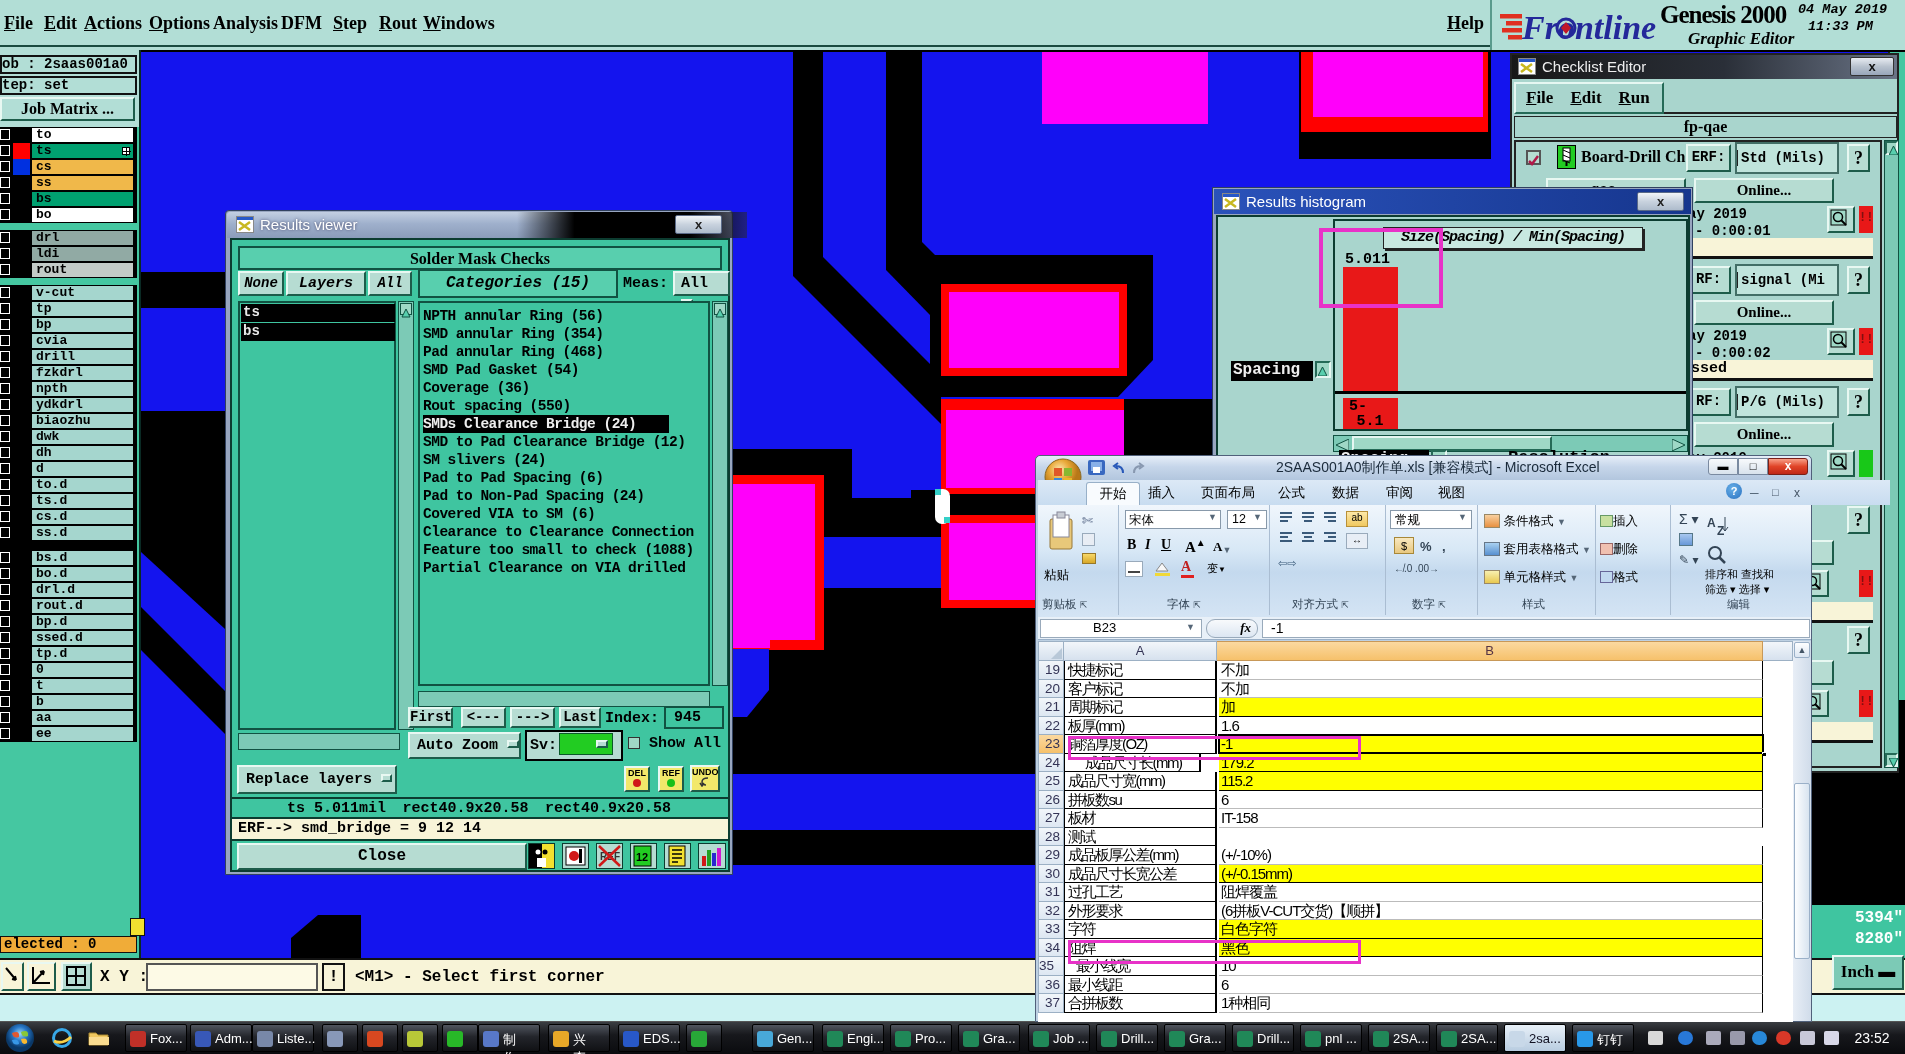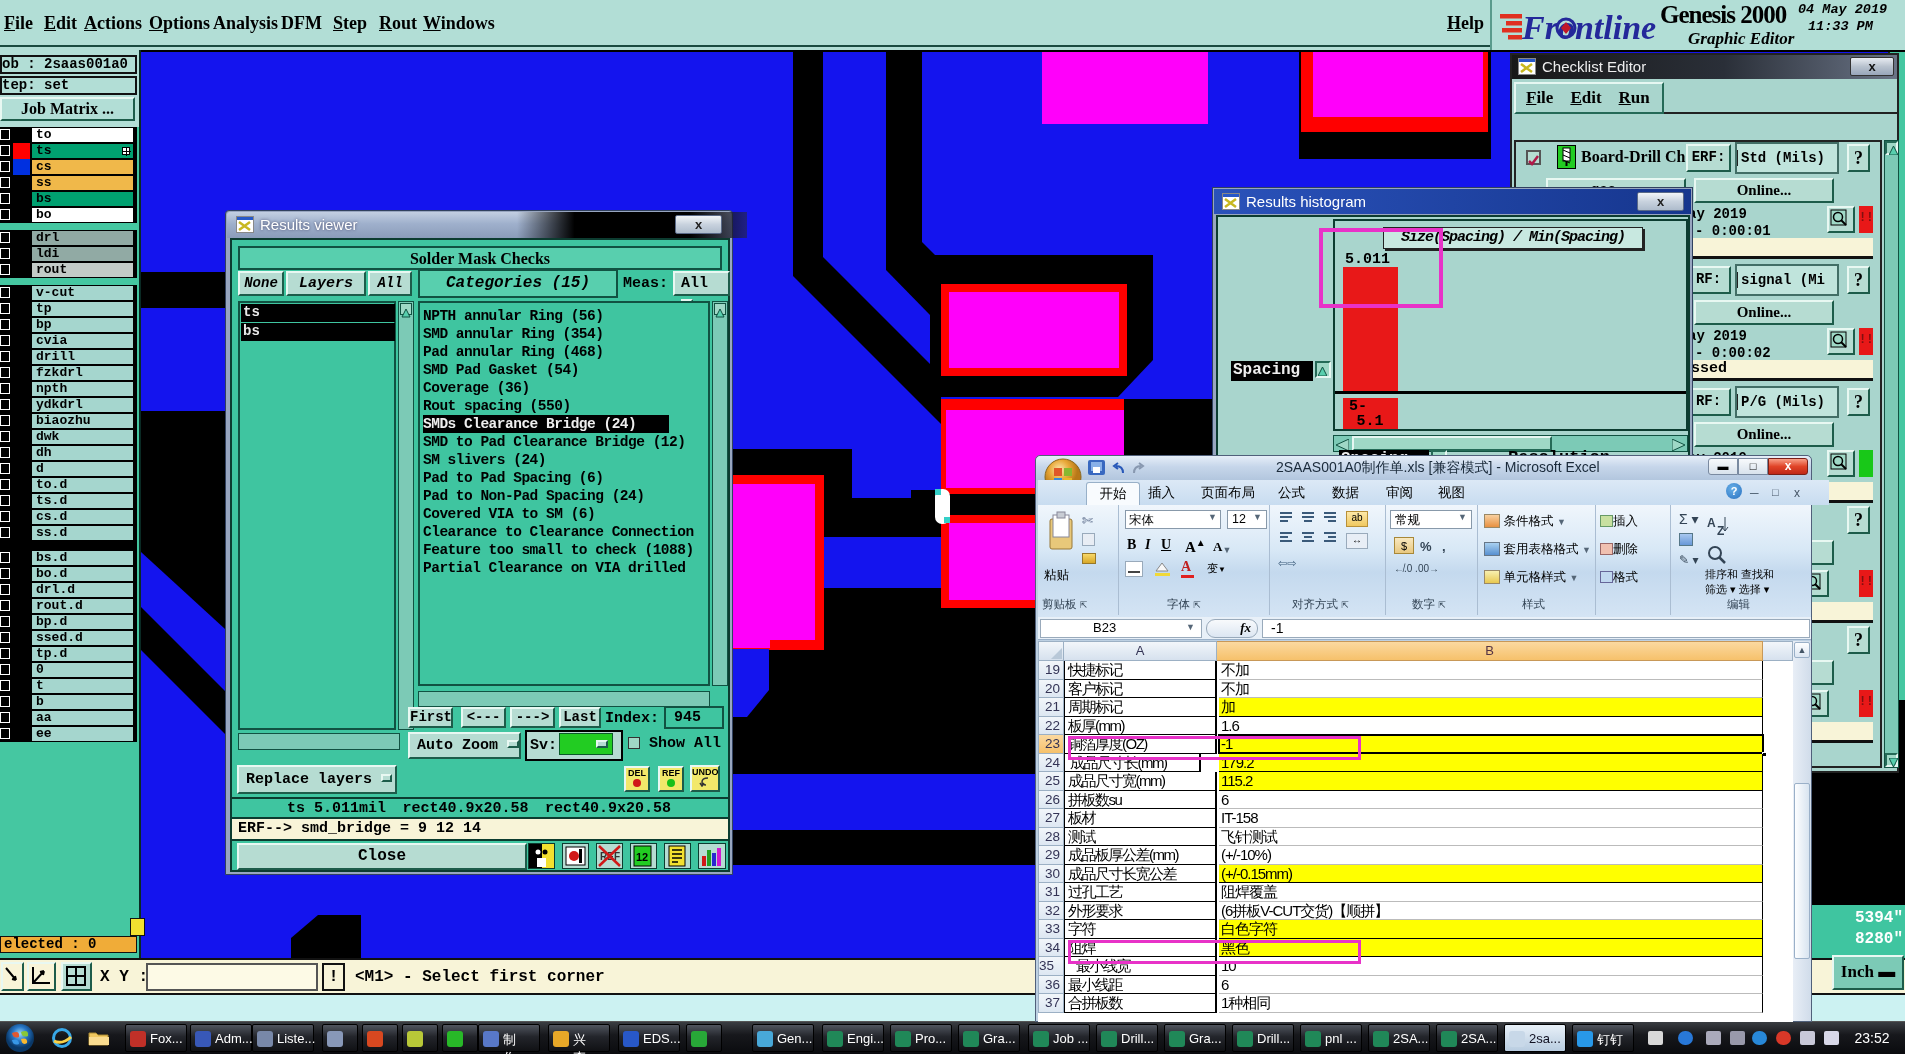--- a/index.html
+++ b/index.html
@@ -451,20 +451,21 @@
   <div class="abs" style="left:6px;top:3px;width:18px;height:17px;background:#fff;border:1px solid #888"><svg width="16" height="15">
           <rect x="0" y="0" width="16" height="3" fill="#2858c8"></rect>
           <path d="M2 5 L13 13 M13 5 L2 13" stroke="#c8b820" stroke-width="2.5"></path>
         </svg></div>
   <div class="abs" style="left:30px;top:3px;font-size:15px;color:#eee">Checklist Editor</div>
   <div class="abs" style="left:338px;top:2px;width:44px;height:19px;background:linear-gradient(#e8ecf2,#b8c2ce 50%,#98a6ba);border:1px solid #333;border-radius:2px;text-align:center;font-weight:bold;font-size:13px;line-height:17px;color:#111">x</div>
  </div>
 
  <div class="abs r3 ser" style="left:2px;top:27px;width:150px;height:32px;background:#a9d5cd;font-size:17px;line-height:28px;padding-left:10px;white-space:nowrap"><span class="u">F</span>ile <span class="u">E</span>dit <span class="u">R</span>un</div>
  <div class="abs" style="left:2px;top:27px;width:383px;height:32px;border-bottom:2px solid #222;z-index:-1"></div>
+ <div class="abs ser" style="left:2px;top:61px;width:383px;height:22px;border:1px solid #222;background:#a9d5cd;text-align:center;font-size:16px;line-height:19px">fp-qae</div>
 
  <div class="abs" style="left:2px;top:85px;width:368px;height:628px;border:2px solid #222;background:#a9d5cd">
 
   <div class="abs" style="left:10px;top:8px;width:15px;height:15px;background:#b6dcd2;border:2px solid #555"><svg width="11" height="11">
           <path d="M1 6 L4 9 L10 1" stroke="#b01848" stroke-width="2.5" fill="none"></path>
         </svg></div>
   <div class="abs" style="left:41px;top:3px;width:19px;height:24px;background:#22cc22;border:1px solid #000"><svg width="17" height="22">
           <rect x="5" y="2" width="7" height="13" fill="#fff" stroke="#000"></rect>
           <path d="M5 4 l7 3 m-7 2 l7 3 m-7 2 l7 3" stroke="#000"></path>
           <path d="M8.5 15 L8.5 20" stroke="#000" stroke-width="2"></path>
@@ -618,21 +619,21 @@
         <rect x="3" y="2" width="11" height="9" fill="#88b0e8"></rect>
         <rect x="5" y="7" width="7" height="6" fill="#fff"></rect>
       </svg></div>
  <div class="abs" style="left:74px;top:5px"><svg width="16" height="13">
         <path d="M13 11 Q13 4 6 4 M8 1 L4 4 L8 7" stroke="#2858b8" fill="none" stroke-width="2"></path>
       </svg></div>
  <div class="abs" style="left:96px;top:5px"><svg width="16" height="13">
         <path d="M2 11 Q2 4 9 4 M7 1 L11 4 L7 7" stroke="#8898b0" fill="none" stroke-width="2"></path>
       </svg></div>
 
- <div class="abs" style="left:2px;top:24px;width:791px;height:25px;background:linear-gradient(#dce9f6,#c8dcf0)">
+ <div class="abs" style="left:2px;top:24px;width:852px;height:25px;background:linear-gradient(#dce9f6,#c8dcf0)">
   <div class="abs" style="left:48px;top:2px;width:54px;height:23px;background:#f8fbfe;border:1px solid #98b0c8;border-bottom:none;border-radius:3px 3px 0 0;text-align:center;font-size:13.5px;line-height:22px">开始</div>
   <div class="abs" style="left:110px;top:4px;font-size:13.5px">插入</div>
   <div class="abs" style="left:163px;top:4px;font-size:13.5px">页面布局</div>
   <div class="abs" style="left:240px;top:4px;font-size:13.5px">公式</div>
   <div class="abs" style="left:294px;top:4px;font-size:13.5px">数据</div>
   <div class="abs" style="left:348px;top:4px;font-size:13.5px">审阅</div>
   <div class="abs" style="left:400px;top:4px;font-size:13.5px">视图</div>
   <div class="abs" style="left:688px;top:3px;width:16px;height:16px;border-radius:8px;background:radial-gradient(circle at 40% 35%,#68b0e8,#2870c0);color:#fff;font-size:11px;font-weight:bold;text-align:center;line-height:16px">?</div>
   <div class="abs" style="left:712px;top:6px;font-size:12px;color:#456">─</div>
   <div class="abs" style="left:734px;top:6px;font-size:11px;color:#456">□</div>
@@ -754,34 +755,33 @@
       <div style="position:absolute;left:181px;top:57px;width:544px;height:18.5px;background:#ffff00;border-right:1px solid #000;border-bottom:1px solid #000;font-size:15px;line-height:17px;padding-left:2px;overflow:hidden;white-space:nowrap;letter-spacing:-1px">加</div>
       <div style="position:absolute;left:0;top:75.5px;width:26px;height:18.5px;background:linear-gradient(#f2f6fa,#dde7f2);border:1px solid #9cb0c4;border-top:none;text-align:right;padding-right:3px;font-size:13.5px;color:#335;line-height:17px">22</div>
       <div style="position:absolute;left:26px;top:75.5px;width:153px;height:18.5px;background:#fff;border-right:2px solid #000;border-bottom:1px solid #000;border-left:1px solid #000;font-size:15px;line-height:17px;padding-left:3px;overflow:hidden;white-space:nowrap;letter-spacing:-1.5px">板厚(mm)</div>
       <div style="position:absolute;left:181px;top:75.5px;width:544px;height:18.5px;background:#fff;border-right:1px solid #000;border-bottom:1px solid #bbb;font-size:15px;line-height:17px;padding-left:2px;overflow:hidden;white-space:nowrap;letter-spacing:-1px">1.6</div>
       <div style="position:absolute;left:0;top:94px;width:26px;height:18.5px;background:linear-gradient(#fbd9a0,#f6c16b);border:1px solid #9cb0c4;border-top:none;text-align:right;padding-right:3px;font-size:13.5px;color:#335;line-height:17px">23</div>
       <div style="position:absolute;left:26px;top:94px;width:153px;height:18.5px;background:#fff;border-right:2px solid #000;border-bottom:1px solid #000;border-left:1px solid #000;font-size:15px;line-height:17px;padding-left:3px;overflow:hidden;white-space:nowrap;letter-spacing:-1.5px">铜箔厚度(OZ)</div>
       <div style="position:absolute;left:181px;top:94px;width:544px;height:18.5px;background:#ffff00;border-right:1px solid #000;border-bottom:1px solid #000;font-size:15px;line-height:17px;padding-left:2px;overflow:hidden;white-space:nowrap;letter-spacing:-1px">-1</div>
       <div style="position:absolute;left:180px;top:93px;width:546px;height:19.5px;border:2px solid #000;background:none"></div>
       <div style="position:absolute;left:724px;top:110.5px;width:5px;height:5px;background:#000;border:1px solid #fff"></div>
       <div style="position:absolute;left:0;top:112.5px;width:26px;height:18.5px;background:linear-gradient(#f2f6fa,#dde7f2);border:1px solid #9cb0c4;border-top:none;text-align:right;padding-right:3px;font-size:13.5px;color:#335;line-height:17px">24</div>
-      <div style="position:absolute;left:26px;top:112.5px;width:137px;height:18.5px;background:#fff;border-right:2px solid #000;border-bottom:1px solid #000;border-left:1px solid #000;font-size:15px;line-height:17px;padding-left:5px;overflow:hidden;white-space:nowrap;letter-spacing:-1.5px">成品尺寸长(mm)</div>
+      <div style="position:absolute;left:26px;top:112.5px;width:137px;height:18.5px;background:#fff;border-right:2px solid #000;border-bottom:1px solid #000;border-left:1px solid #000;font-size:15px;line-height:17px;padding-left:20px;overflow:hidden;white-space:nowrap;letter-spacing:-1.5px">成品尺寸长(mm)</div>
       <div style="position:absolute;left:181px;top:112.5px;width:544px;height:18.5px;background:#ffff00;border-right:1px solid #000;border-bottom:1px solid #000;font-size:15px;line-height:17px;padding-left:2px;overflow:hidden;white-space:nowrap;letter-spacing:-1px">179.2</div>
       <div style="position:absolute;left:0;top:131px;width:26px;height:18.5px;background:linear-gradient(#f2f6fa,#dde7f2);border:1px solid #9cb0c4;border-top:none;text-align:right;padding-right:3px;font-size:13.5px;color:#335;line-height:17px">25</div>
       <div style="position:absolute;left:26px;top:131px;width:153px;height:18.5px;background:#fff;border-right:2px solid #000;border-bottom:1px solid #000;border-left:1px solid #000;font-size:15px;line-height:17px;padding-left:3px;overflow:hidden;white-space:nowrap;letter-spacing:-1.5px">成品尺寸宽(mm)</div>
       <div style="position:absolute;left:181px;top:131px;width:544px;height:18.5px;background:#ffff00;border-right:1px solid #000;border-bottom:1px solid #000;font-size:15px;line-height:17px;padding-left:2px;overflow:hidden;white-space:nowrap;letter-spacing:-1px">115.2</div>
       <div style="position:absolute;left:0;top:149.5px;width:26px;height:18.5px;background:linear-gradient(#f2f6fa,#dde7f2);border:1px solid #9cb0c4;border-top:none;text-align:right;padding-right:3px;font-size:13.5px;color:#335;line-height:17px">26</div>
       <div style="position:absolute;left:26px;top:149.5px;width:153px;height:18.5px;background:#fff;border-right:2px solid #000;border-bottom:1px solid #000;border-left:1px solid #000;font-size:15px;line-height:17px;padding-left:3px;overflow:hidden;white-space:nowrap;letter-spacing:-1.5px">拼板数su</div>
       <div style="position:absolute;left:181px;top:149.5px;width:544px;height:18.5px;background:#fff;border-right:1px solid #000;border-bottom:1px solid #bbb;font-size:15px;line-height:17px;padding-left:2px;overflow:hidden;white-space:nowrap;letter-spacing:-1px">6</div>
       <div style="position:absolute;left:0;top:168px;width:26px;height:18.5px;background:linear-gradient(#f2f6fa,#dde7f2);border:1px solid #9cb0c4;border-top:none;text-align:right;padding-right:3px;font-size:13.5px;color:#335;line-height:17px">27</div>
       <div style="position:absolute;left:26px;top:168px;width:153px;height:18.5px;background:#fff;border-right:2px solid #000;border-bottom:1px solid #000;border-left:1px solid #000;font-size:15px;line-height:17px;padding-left:3px;overflow:hidden;white-space:nowrap;letter-spacing:-1.5px">板材</div>
       <div style="position:absolute;left:181px;top:168px;width:544px;height:18.5px;background:#fff;border-right:1px solid #000;border-bottom:1px solid #bbb;font-size:15px;line-height:17px;padding-left:2px;overflow:hidden;white-space:nowrap;letter-spacing:-1px">IT-158</div>
       <div style="position:absolute;left:0;top:186.5px;width:26px;height:18.5px;background:linear-gradient(#f2f6fa,#dde7f2);border:1px solid #9cb0c4;border-top:none;text-align:right;padding-right:3px;font-size:13.5px;color:#335;line-height:17px">28</div>
       <div style="position:absolute;left:26px;top:186.5px;width:153px;height:18.5px;background:#fff;border-right:2px solid #000;border-bottom:1px solid #000;border-left:1px solid #000;font-size:15px;line-height:17px;padding-left:3px;overflow:hidden;white-space:nowrap;letter-spacing:-1.5px">测试</div>
-      <div style="position:absolute;left:181px;top:186.5px;width:544px;height:18.5px;background:#fff;border-right:1px solid #000;border-bottom:1px solid #bbb;font-size:15px;line-height:17px;padding-left:2px;overflow:hidden;white-space:nowrap;letter-spacing:-1px">飞针测试</div>
       <div style="position:absolute;left:0;top:205px;width:26px;height:18.5px;background:linear-gradient(#f2f6fa,#dde7f2);border:1px solid #9cb0c4;border-top:none;text-align:right;padding-right:3px;font-size:13.5px;color:#335;line-height:17px">29</div>
       <div style="position:absolute;left:26px;top:205px;width:153px;height:18.5px;background:#fff;border-right:2px solid #000;border-bottom:1px solid #000;border-left:1px solid #000;font-size:15px;line-height:17px;padding-left:3px;overflow:hidden;white-space:nowrap;letter-spacing:-1.5px">成品板厚公差(mm)</div>
       <div style="position:absolute;left:181px;top:205px;width:544px;height:18.5px;background:#fff;border-right:1px solid #000;border-bottom:1px solid #bbb;font-size:15px;line-height:17px;padding-left:2px;overflow:hidden;white-space:nowrap;letter-spacing:-1px">(+/-10%)</div>
       <div style="position:absolute;left:0;top:223.5px;width:26px;height:18.5px;background:linear-gradient(#f2f6fa,#dde7f2);border:1px solid #9cb0c4;border-top:none;text-align:right;padding-right:3px;font-size:13.5px;color:#335;line-height:17px">30</div>
       <div style="position:absolute;left:26px;top:223.5px;width:153px;height:18.5px;background:#fff;border-right:2px solid #000;border-bottom:1px solid #000;border-left:1px solid #000;font-size:15px;line-height:17px;padding-left:3px;overflow:hidden;white-space:nowrap;letter-spacing:-1.5px">成品尺寸长宽公差</div>
       <div style="position:absolute;left:181px;top:223.5px;width:544px;height:18.5px;background:#ffff00;border-right:1px solid #000;border-bottom:1px solid #000;font-size:15px;line-height:17px;padding-left:2px;overflow:hidden;white-space:nowrap;letter-spacing:-1px">(+/-0.15mm)</div>
       <div style="position:absolute;left:0;top:242px;width:26px;height:18.5px;background:linear-gradient(#f2f6fa,#dde7f2);border:1px solid #9cb0c4;border-top:none;text-align:right;padding-right:3px;font-size:13.5px;color:#335;line-height:17px">31</div>
       <div style="position:absolute;left:26px;top:242px;width:153px;height:18.5px;background:#fff;border-right:2px solid #000;border-bottom:1px solid #000;border-left:1px solid #000;font-size:15px;line-height:17px;padding-left:3px;overflow:hidden;white-space:nowrap;letter-spacing:-1.5px">过孔工艺</div>
       <div style="position:absolute;left:181px;top:242px;width:544px;height:18.5px;background:#fff;border-right:1px solid #000;border-bottom:1px solid #bbb;font-size:15px;line-height:17px;padding-left:2px;overflow:hidden;white-space:nowrap;letter-spacing:-1px">阻焊覆盖</div>
       <div style="position:absolute;left:0;top:260.5px;width:26px;height:18.5px;background:linear-gradient(#f2f6fa,#dde7f2);border:1px solid #9cb0c4;border-top:none;text-align:right;padding-right:3px;font-size:13.5px;color:#335;line-height:17px">32</div>

